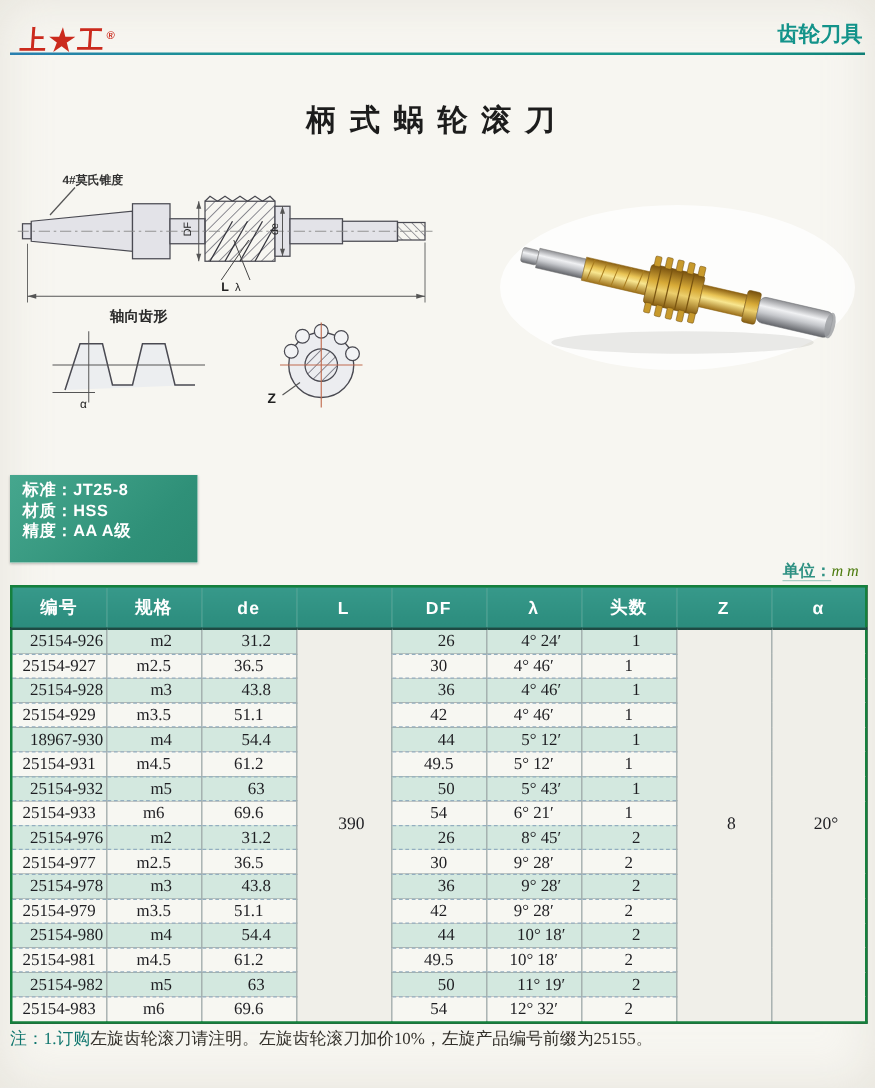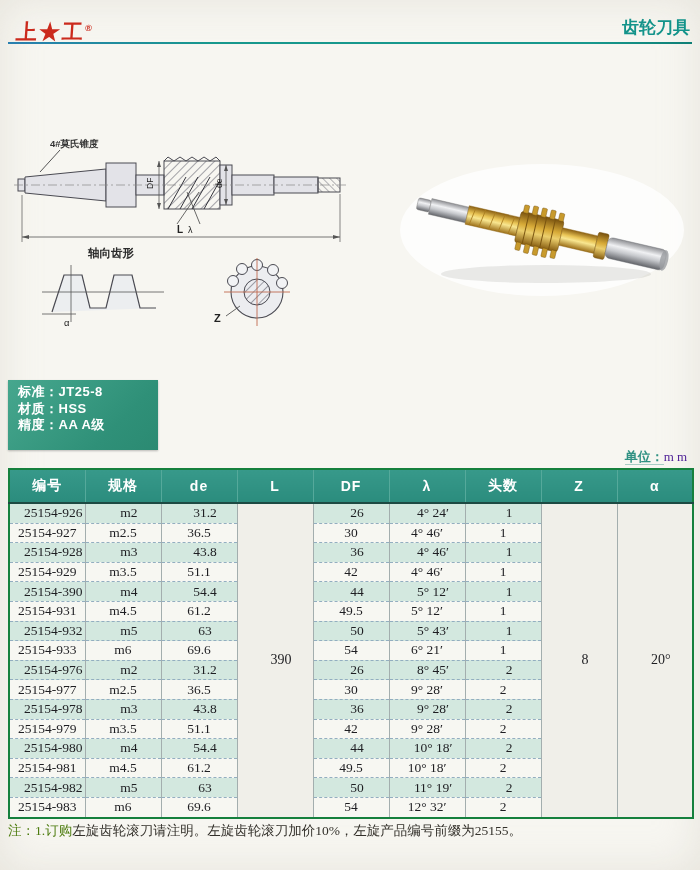--- a/index.html
+++ b/index.html
@@ -21,53 +21,54 @@
   .photo-wrap{position:absolute;left:396px;top:158px;}
   
   .spec-box{position:absolute;left:8px;top:380px;width:150px;height:70px;
             background:linear-gradient(135deg,#46a78e,#2f9078 70%,#2b8a72);
             color:#fff;padding:4px 0 0 10px;box-sizing:border-box;
             box-shadow:0 1px 2px rgba(0,0,0,.25);}
   .spec-line{font-size:13px;font-weight:bold;line-height:16.5px;letter-spacing:.5px;}
   
   .unit{position:absolute;right:10px;top:448px;font-size:13px;}
   .unit .u-label{color:#2f9183;font-weight:bold;border-bottom:1px solid #2f918366;}
-  .unit .u-value{color:#4c1d95;letter-spacing:3px;font-family:"Liberation Serif",serif;}
+  .unit .u-value{color:#4d7c0f;letter-spacing:3px;font-family:"Liberation Serif",serif;font-style:italic;}
   
   .table-wrap{position:absolute;left:8px;top:468px;}
   table{border-collapse:collapse;table-layout:fixed;width:684px;
         border:2px solid #15803d;background:#000000;}
   col{width:76px;}
   th{background:linear-gradient(180deg,#37998a,#2b8c7d);color:#fff;font-size:14px;
      font-weight:bold;height:30px;border-left:1px solid #55a99b;
      border-bottom:2px solid #1d4a43;letter-spacing:1px;}
   th:first-child{border-left:none;}
   td{height:18.6px;text-align:center;font-family:"Liberation Serif",serif;font-size:13.5px;
      color:#1e1e22;border-left:1px solid #a3aeae;border-top:1px dashed #93aec0;padding:0;}
   td:first-child{border-left:none;}
   tr.odd td{background:#d3e8df;padding-left:12px;}
   tr.even td{background:#f7f7f2;}
   td.merged{background:#f0efe9 !important;font-size:14px;border-top:none;}
   
   .notes{position:absolute;left:8px;top:818px;font-size:13.5px;
          font-family:"Liberation Serif",serif;line-height:26px;}
-  .note-lead{color:#4d7c0f;}
+  .note-lead{color:#0f766e;}
   .note-rest{color:#33302a;margin-top:32px;}
   .note-2{padding-left:16px;}
   svg text{font-family:"Liberation Sans",sans-serif;}
 </style>
 </head>
 <body>
 
 <div id="page">
 
   <div class="logo"><span>上★工</span><sup>®</sup></div>
   <div class="category">齿轮刀具</div>
   <div class="head-rule"></div>
 
+  <div class="title">柄式蜗轮滚刀</div>
 
   <div class="drawing-wrap">
     <svg width="340" height="205" viewBox="0 0 340 205">
       <defs>
         <pattern id="hatch" width="6" height="6" patternUnits="userSpaceOnUse" patternTransform="rotate(45)">
           <line x1="0" y1="0" x2="0" y2="6" stroke="#5a5a66" stroke-width="1.1"></line>
         </pattern>
         <pattern id="hatch2" width="5" height="5" patternUnits="userSpaceOnUse" patternTransform="rotate(-45)">
           <line x1="0" y1="0" x2="0" y2="5" stroke="#6a6a74" stroke-width="1"></line>
         </pattern>
@@ -277,21 +278,21 @@
           </tr>
           <tr class="even">
             <td>25154-929</td>
             <td>m3.5</td>
             <td>51.1</td>
             <td>42</td>
             <td>4° 46′</td>
             <td>1</td>
           </tr>
           <tr class="odd">
-            <td>25154-390</td>
+            <td>18967-930</td>
             <td>m4</td>
             <td>54.4</td>
             <td>44</td>
             <td>5° 12′</td>
             <td>1</td>
           </tr>
           <tr class="even">
             <td>25154-931</td>
             <td>m4.5</td>
             <td>61.2</td>

